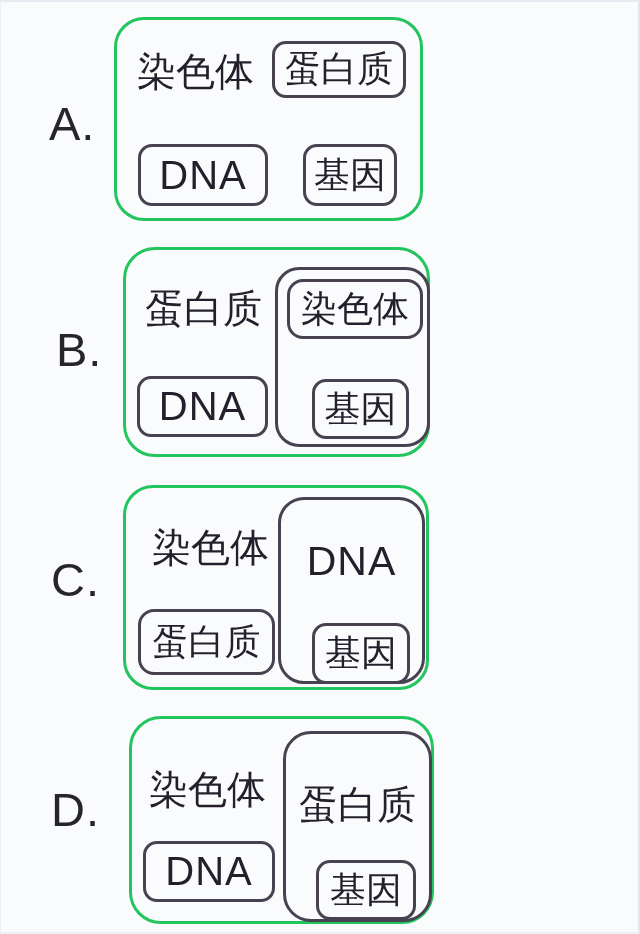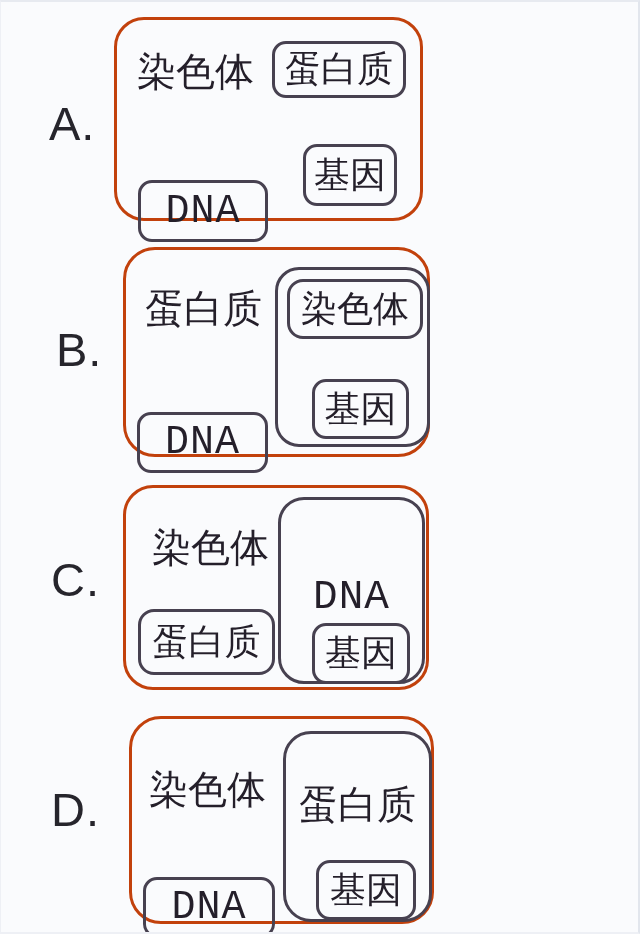--- a/index.html
+++ b/index.html
@@ -19,21 +19,21 @@
   .letter{
     position:absolute;
     font-size:47px;
     font-weight:400;
     color:#26252c;
     letter-spacing:1px;
   }
   .outer-box{
     position:absolute;
     box-sizing:border-box;
-    border:3px solid #c2410c;
+    border:3px solid #22c55e;
     border-radius:30px;
     background:transparent;
   }
   .cn-label{
     position:absolute;
     font-size:39px;
     font-weight:500;
     white-space:nowrap;
     color:#241f2a;
   }
@@ -44,25 +44,24 @@
     border-radius:14px;
     display:flex;
     align-items:center;
     justify-content:center;
     font-size:36px;
     font-weight:500;
     color:#241f2a;
     white-space:nowrap;
   }
   .serif{
-    font-family:Liberation Mono, monospace;
+    font-family:Liberation Sans, sans-serif;
     font-weight:400;
     font-size:40px;
     letter-spacing:1px;
-    margin-top:36px;
   }
   .inner-group{
     position:absolute;
     box-sizing:border-box;
     border:3px solid #474150;
     border-radius:26px;
   }
   .group-label{
     position:absolute;
     left:0;right:0;

